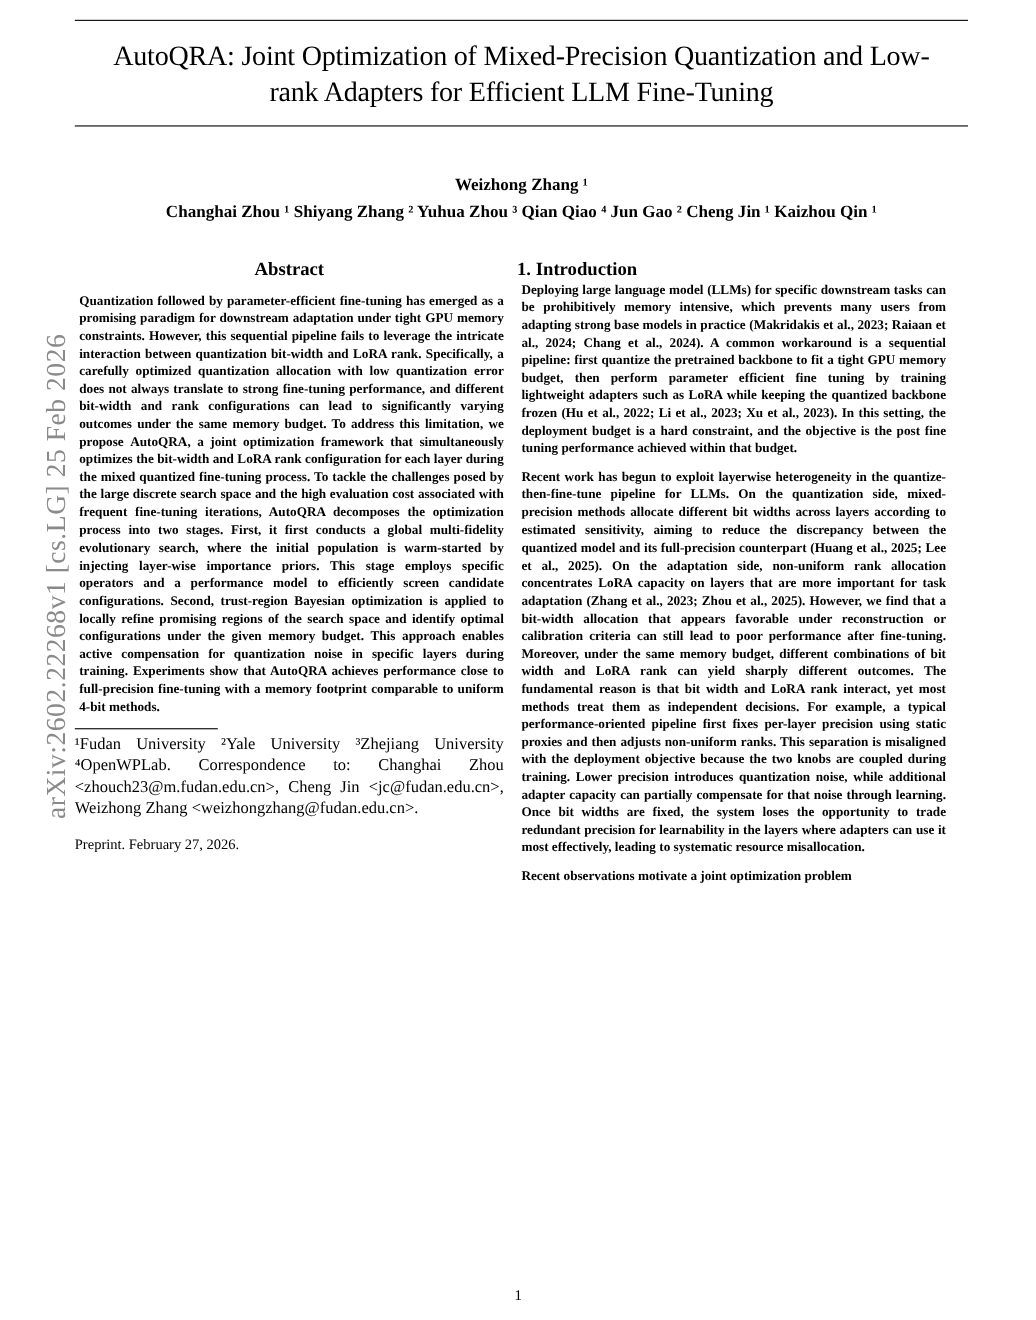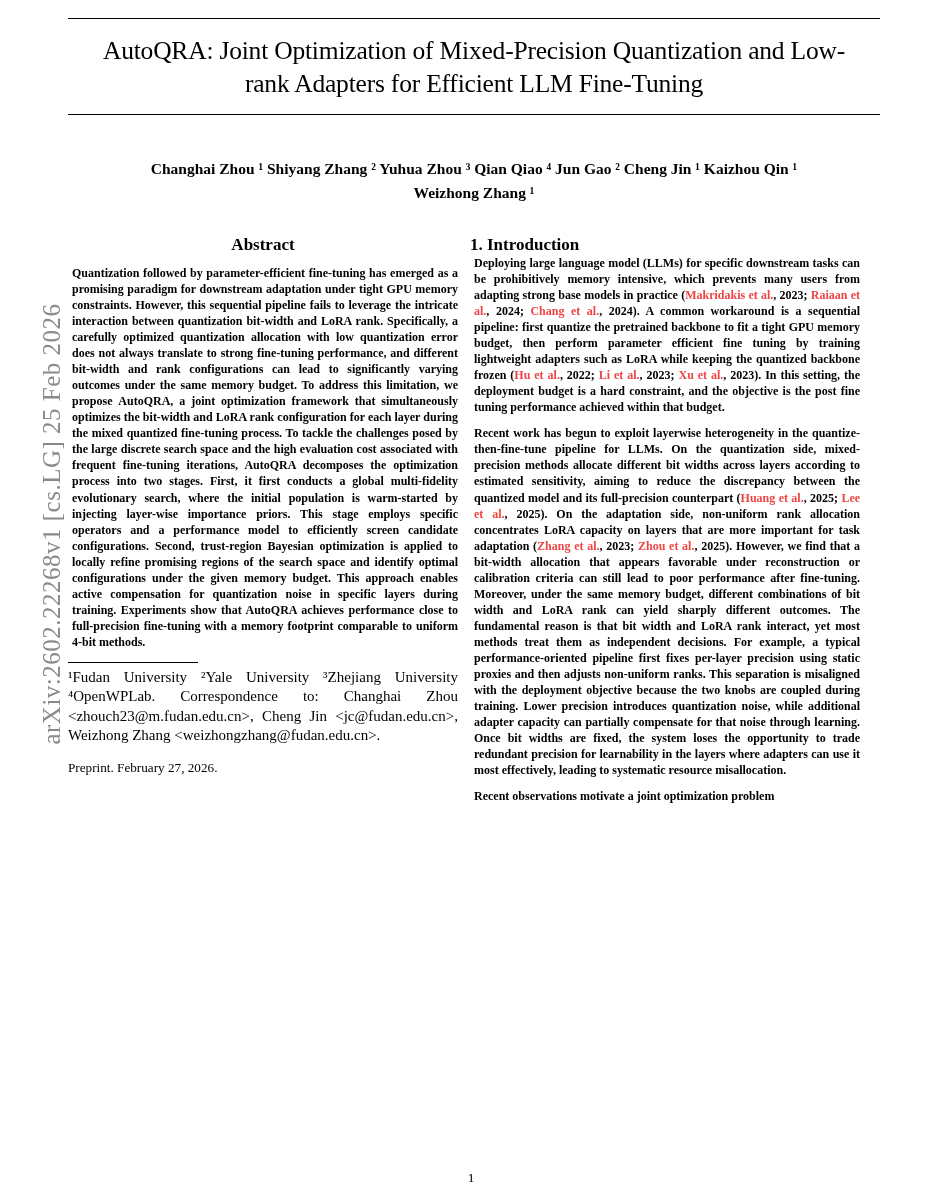--- a/index.html
+++ b/index.html
@@ -84,21 +84,21 @@
   }
   p.body {
     font-size: 12px;
     line-height: 1.335;
     text-align: justify;
     margin: 0 0 10px 4px;
     hyphens: auto;
     font-weight: bold;
     -webkit-hyphens: auto;
   }
-  .cite { color: #ef4444; }
+  .cite { color: #000000; }
   .abstract-col p.body { text-align: justify; }
   .footnote-sep {
     width: 130px;
     border: none;
     border-top: 0.8px solid #000;
     margin: 12px 0 5px 0;
   }
   .footnote {
     font-size: 15px;
     line-height: 1.3;
@@ -126,22 +126,22 @@
 
   <div class="content">
 
     <hr class="rule rule-top">
 
     <div class="title">AutoQRA: Joint Optimization of Mixed-Precision Quantization and Low-rank Adapters for Efficient LLM Fine-Tuning</div>
 
     <hr class="rule rule-under-title">
 
     <div class="authors">
+      <div>Weizhong Zhang ¹</div>
       <div>Changhai Zhou ¹   Shiyang Zhang ²   Yuhua Zhou ³   Qian Qiao ⁴   Jun Gao ²   Cheng Jin ¹   Kaizhou Qin ¹</div>
-      <div>Weizhong Zhang ¹</div>
     </div>
 
     <div class="columns">
 
       <div class="col abstract-col">
         <div class="abstract-head">Abstract</div>
         <p class="body">Quantization followed by parameter-efficient fine-tuning has emerged as a promising paradigm for downstream adaptation under tight GPU memory constraints. However, this sequential pipeline fails to leverage the intricate interaction between quantization bit-width and LoRA rank. Specifically, a carefully optimized quantization allocation with low quantization error does not always translate to strong fine-tuning performance, and different bit-width and rank configurations can lead to significantly varying outcomes under the same memory budget. To address this limitation, we propose <b>AutoQRA</b>, a joint optimization framework that simultaneously optimizes the bit-width and LoRA rank configuration for each layer during the mixed quantized fine-tuning process. To tackle the challenges posed by the large discrete search space and the high evaluation cost associated with frequent fine-tuning iterations, AutoQRA decomposes the optimization process into two stages. First, it first conducts a global multi-fidelity evolutionary search, where the initial population is warm-started by injecting layer-wise importance priors. This stage employs specific operators and a performance model to efficiently screen candidate configurations. Second, trust-region Bayesian optimization is applied to locally refine promising regions of the search space and identify optimal configurations under the given memory budget. This approach enables active compensation for quantization noise in specific layers during training. Experiments show that AutoQRA achieves performance close to full-precision fine-tuning with a memory footprint comparable to uniform 4-bit methods.</p>
 
         <hr class="footnote-sep">
         <div class="footnote">¹Fudan University ²Yale University ³Zhejiang University ⁴OpenWPLab. Correspondence to: Changhai Zhou &lt;zhouch23@m.fudan.edu.cn&gt;, Cheng Jin &lt;jc@fudan.edu.cn&gt;, Weizhong Zhang &lt;weizhongzhang@fudan.edu.cn&gt;.</div>

